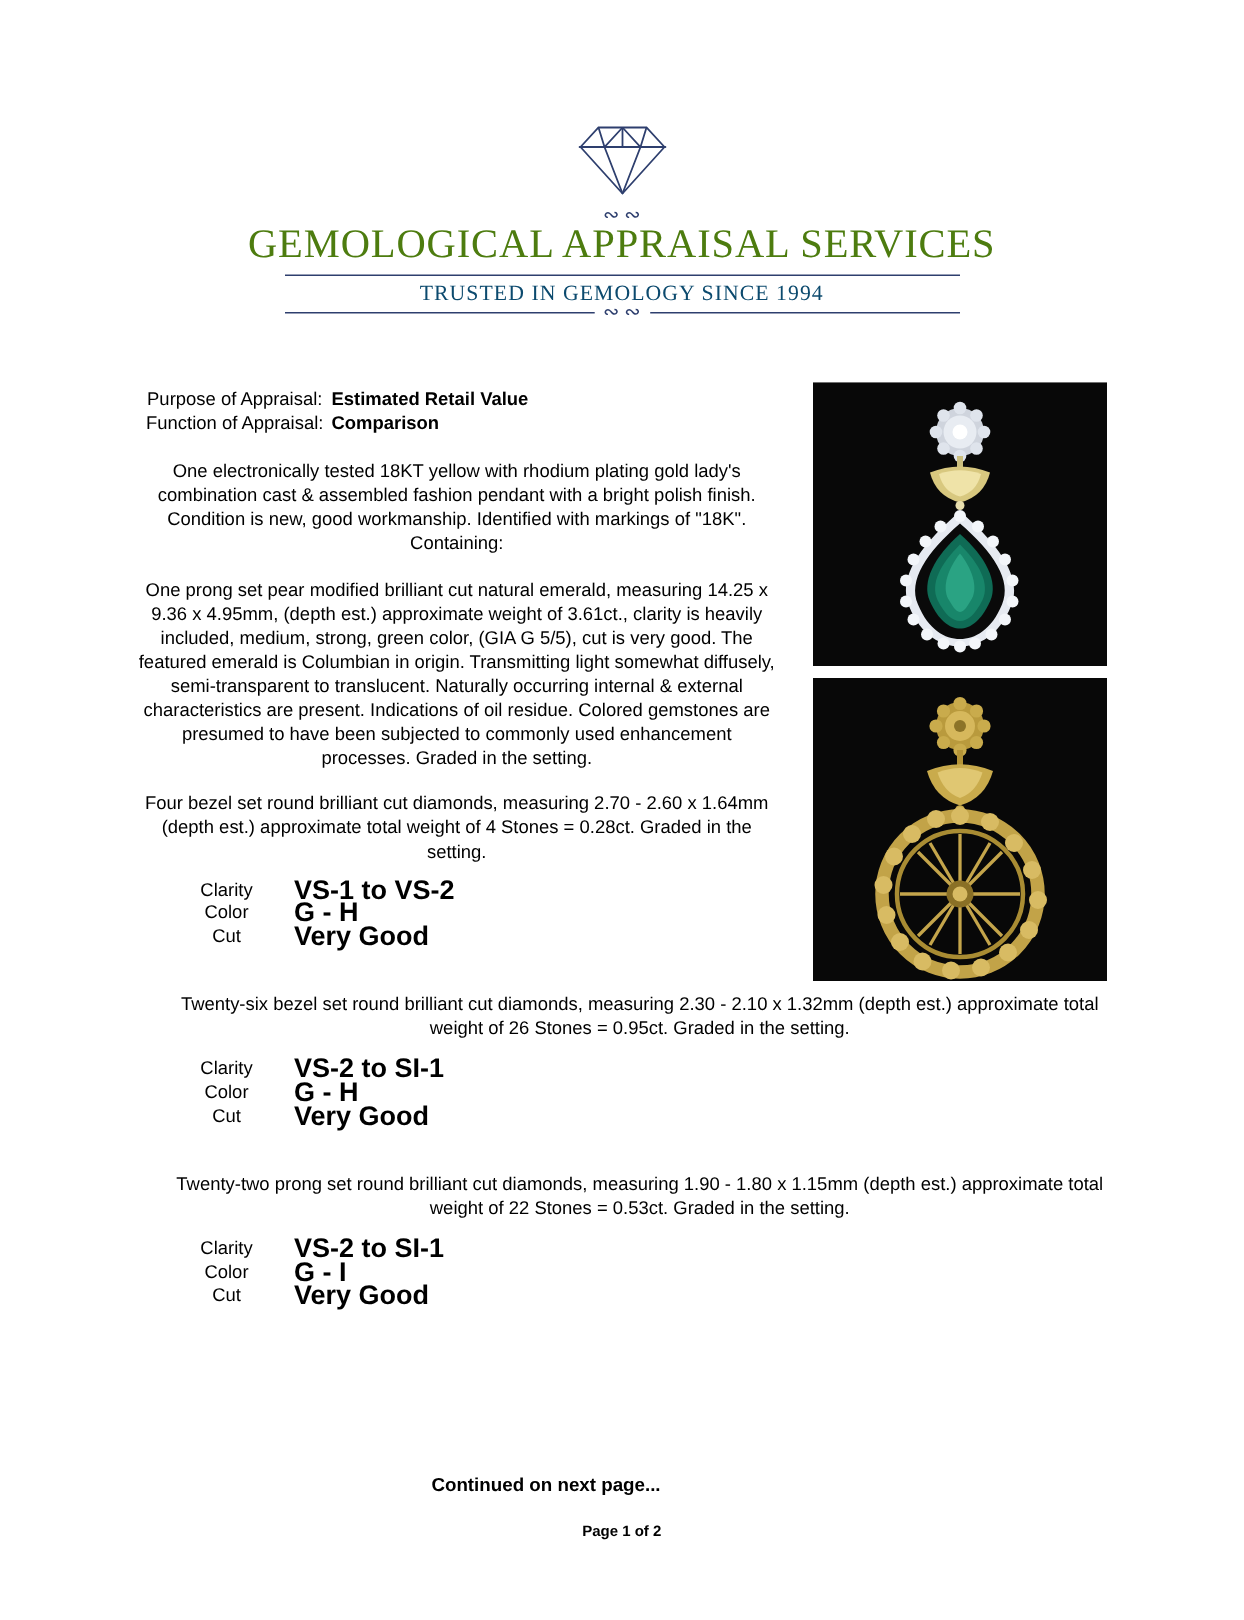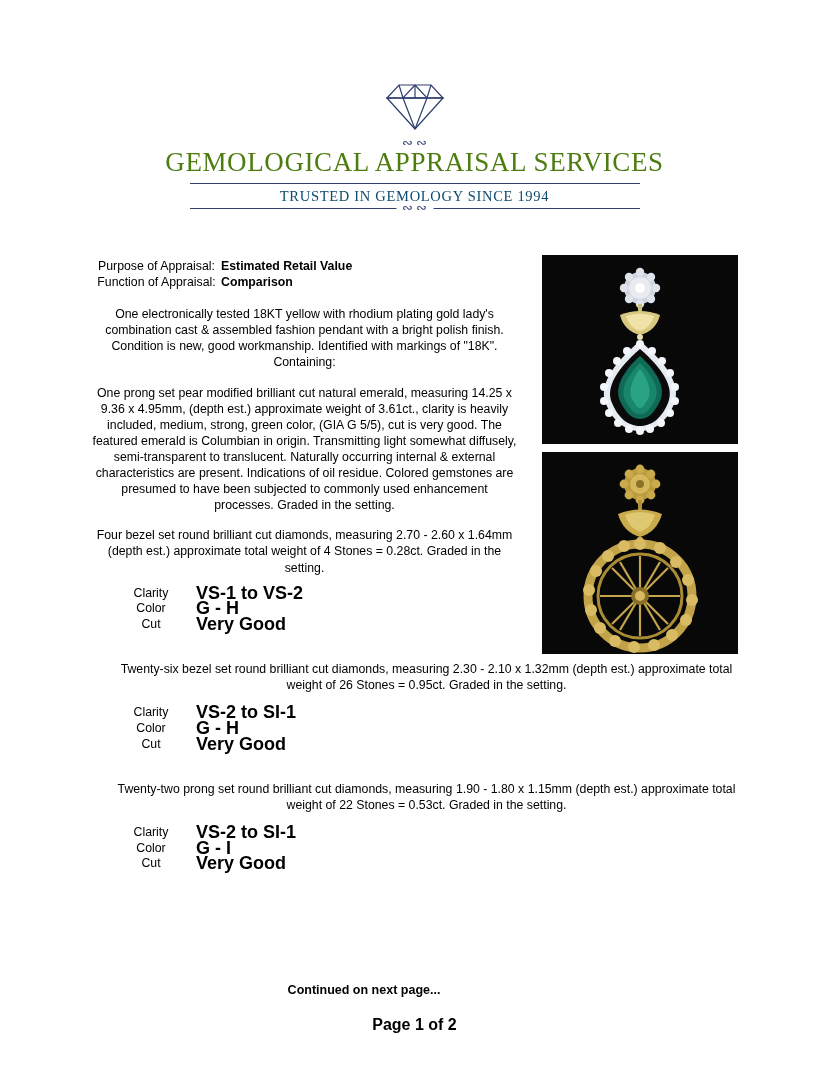--- a/index.html
+++ b/index.html
@@ -165,21 +165,21 @@
     text-align: center;
     font-size: 12.5px;
     font-weight: bold;
   }
   .footer-page {
     position: absolute;
     top: 1016px;
     left: 0;
     width: 829px;
     text-align: center;
-    font-size: 16px;
+    font-size: 10px;
     font-weight: bold;
   }
 </style>
 </head>
 <body>
 
 <div class="page">
 
   <div class="header">
 

